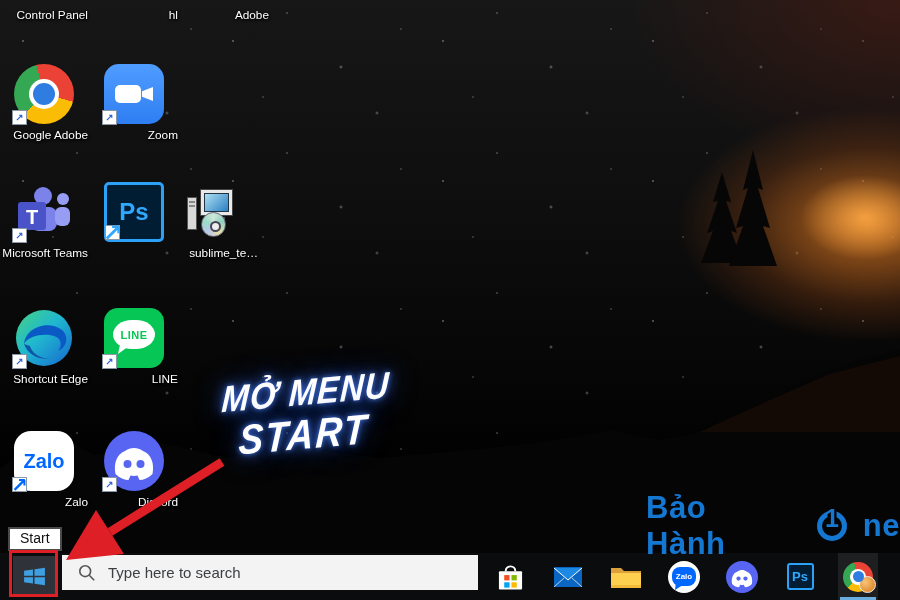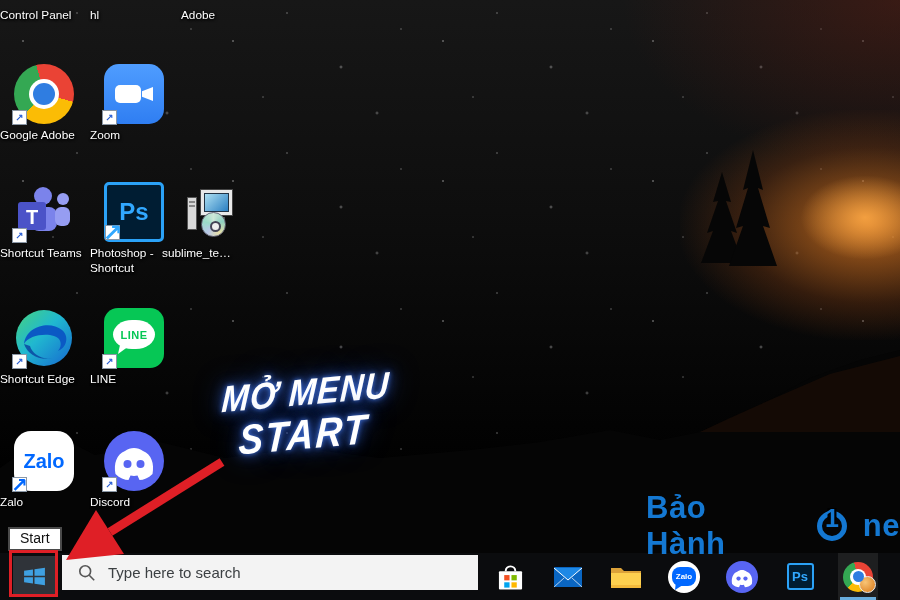--- a/index.html
+++ b/index.html
@@ -20,21 +20,21 @@
     background-size:210px 140px; }
   .tint-tr { position:absolute; right:0; top:0; width:280px; height:170px;
     background:radial-gradient(ellipse at 100% 0%, rgba(90,30,18,.5), transparent 70%); }
   .glow1 { position:absolute; left:680px; top:110px; width:270px; height:230px;
     background:radial-gradient(ellipse at 70% 50%, rgba(226,124,34,.8), rgba(150,70,20,.3) 48%, rgba(0,0,0,0) 72%); }
   .glow2 { position:absolute; left:800px; top:175px; width:130px; height:85px;
     background:radial-gradient(ellipse, rgba(255,170,70,.85), rgba(0,0,0,0) 70%); }
   .terrain { position:absolute; left:0; top:0; }
 
   
-  .dicon { position:absolute; width:88px; text-align:left; z-index:10; cursor:default; }
+  .dicon { position:absolute; width:88px; text-align:right; z-index:10; cursor:default; }
   .dicon .lbl { margin-top:4px; font-size:11.8px; line-height:1.25; color:#fff;
     text-shadow:0 1px 2px #000, 1px 1px 3px #000; }
   .art { width:60px; height:60px; margin:0 auto; position:relative; }
   .sc { position:absolute; left:-2px; bottom:-1px; width:15px; height:15px; background:#fff;
     border:1px solid #8a97a6; display:flex; align-items:center; justify-content:center;
     font-size:10px; font-weight:bold; color:#2a5fd3; line-height:1; }
 
   .art.chrome { border-radius:50%;
     background:conic-gradient(from 345deg, #ea4335 0 120deg, #fbbc05 0 240deg, #34a853 0 360deg); }
   .art.chrome::before { content:""; position:absolute; inset:15px; background:#fff; border-radius:50%; }
@@ -172,28 +172,27 @@
       <svg viewBox="0 0 60 60" width="60" height="60">
         <circle cx="29" cy="14" r="9" fill="#7b83eb"></circle>
         <rect x="17" y="25" width="26" height="24" rx="8" fill="#7b83eb"></rect>
         <circle cx="49" cy="17" r="6" fill="#969df2"></circle>
         <rect x="41" y="25" width="15" height="19" rx="6" fill="#969df2"></rect>
         <rect x="4" y="20" width="28" height="28" rx="3" fill="#4b53c8"></rect>
         <text x="18" y="42" font-size="20" font-weight="bold" fill="#fff" text-anchor="middle">T</text>
       </svg>
       <span class="sc">↗</span>
     </div>
-    <div class="lbl">Shortcut Teams</div>
+    <div class="lbl">Microsoft Teams</div>
   </div>
   <div class="dicon" style="left:90px;top:182px">
     <div class="art psapp">
       <span>Ps</span>
       <span class="sc">↗</span>
     </div>
-    <div class="lbl">Photoshop - Shortcut</div>
   </div>
   <div class="dicon" style="left:162px;top:182px;width:96px">
     <div class="art setup">
       <div class="tower"></div>
         <div class="mon"></div>
         <div class="base"></div>
         <div class="cd"></div>
     </div>
     <div class="lbl">sublime_te…</div>
   </div>

